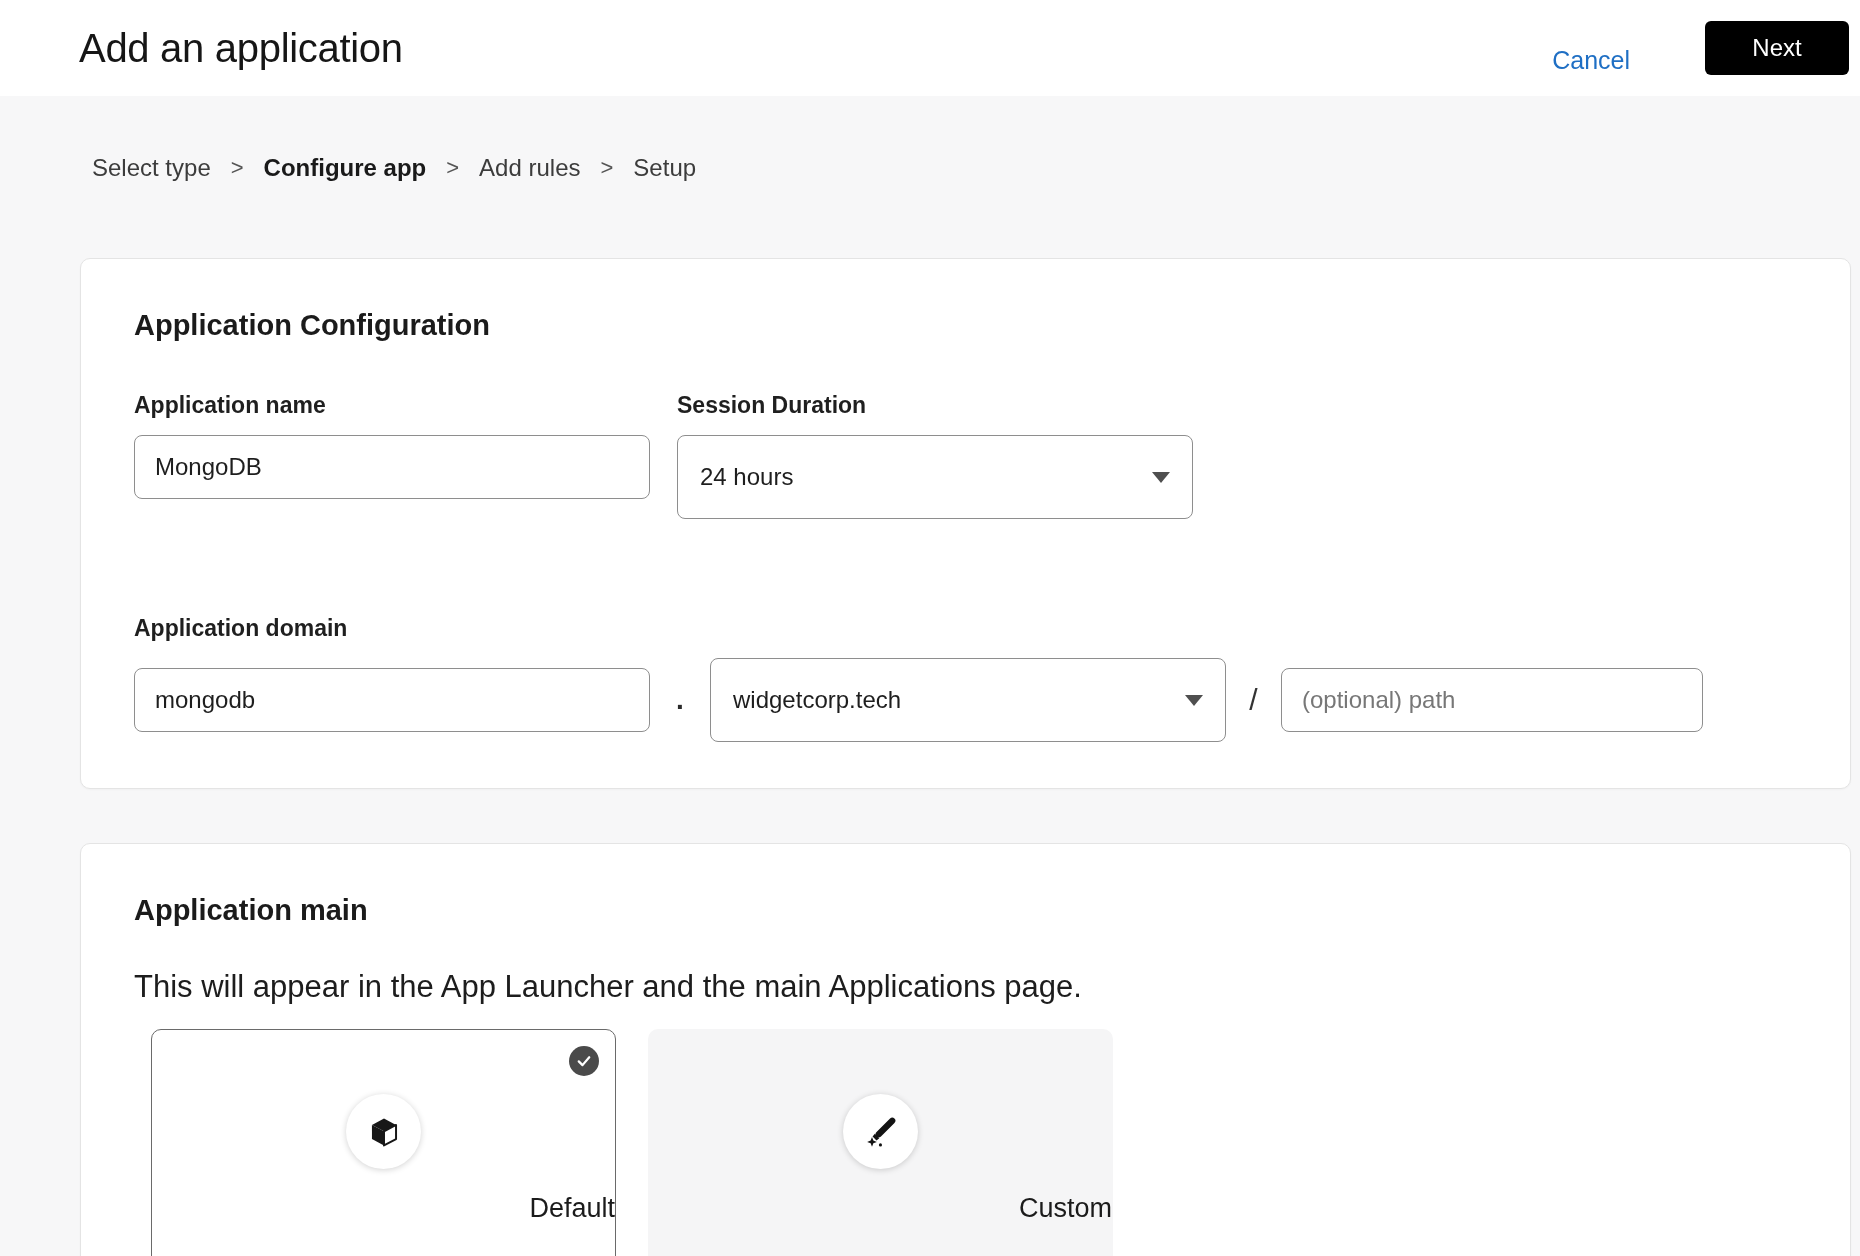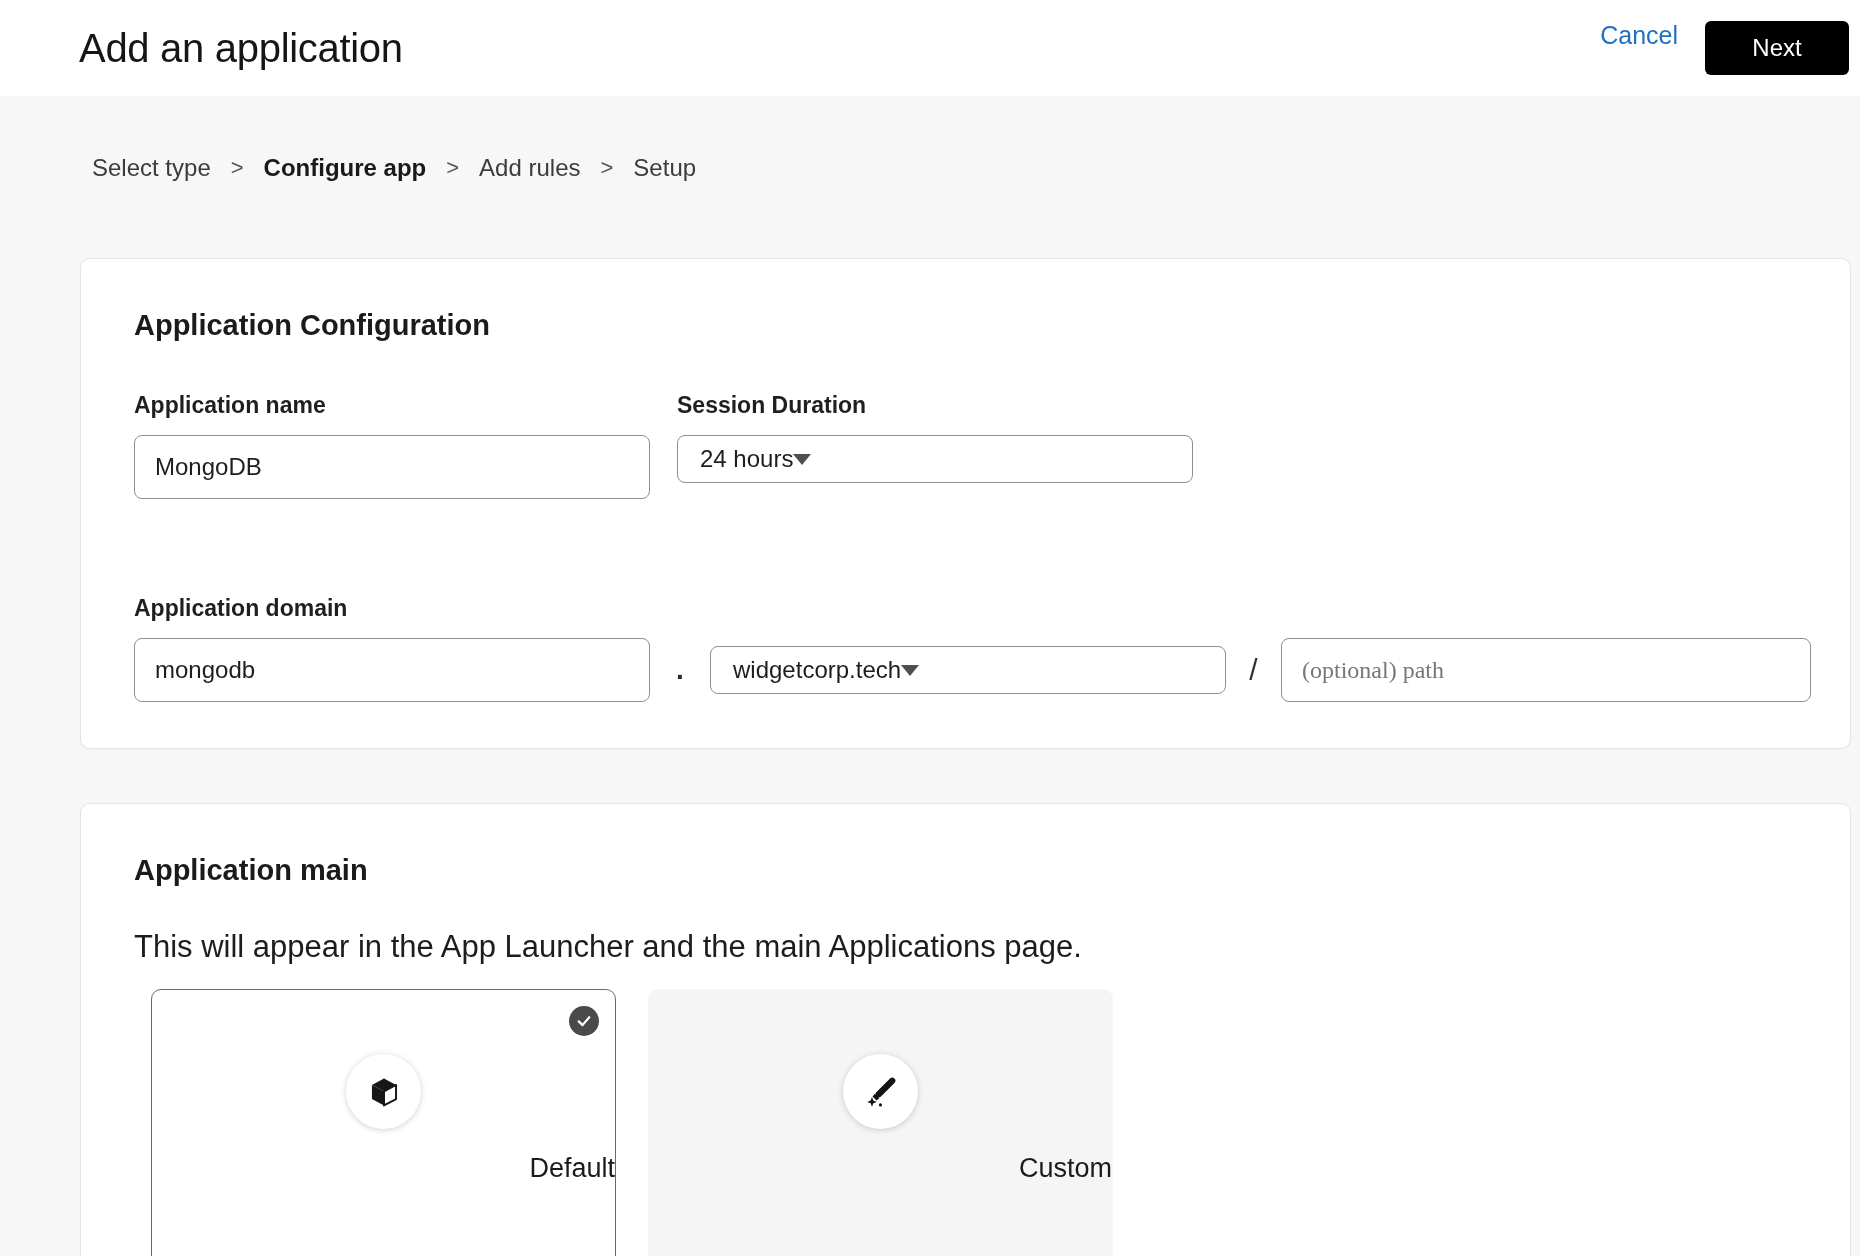--- a/index.html
+++ b/index.html
@@ -20,21 +20,21 @@
     align-items:center;
     justify-content:space-between;
     padding:0 11px 0 79px;
   }
   .page-title {
     font-size:40px;
     font-weight:500;
     letter-spacing:-0.3px;
     color:#161616;
   }
-  .topbar-actions { display:flex; align-items:flex-start; gap:27px;margin-left:30px; }
+  .topbar-actions { display:flex; align-items:flex-end; gap:75px;margin-left:30px; }
   .cancel-link {
     color:#1f6fc4;
     font-size:25px;
     cursor:pointer;
     text-decoration:none;
   }
   .next-btn {
     background:#000000;
     color:#ffffff;
     border:none;
@@ -97,49 +97,49 @@
     font-size:24px;
     font-family:"Liberation Sans", sans-serif;
     color:#1e1e1e;
     padding:0 20px;
     outline:none;
   }
   .text-input::placeholder { color:#777; }
 
   .select-box {
     width:516px;
-    height:48px;
+    height:84px;
     border:1px solid #8e8e8e;
     border-radius:8px;
     background:#fff;
     font-size:24px;
     color:#1e1e1e;
     padding:0 22px;
     display:flex;
     align-items:center;
-    justify-content:flex-start;
+    justify-content:space-between;
     cursor:pointer;
   }
   .caret {
     width:0; height:0;
     border-left:9px solid transparent;
     border-right:9px solid transparent;
     border-top:11px solid #4f4f4f;
   }
 
   .domain-section { margin-top:96px; }
   .domain-row { display:flex; align-items:center; }
   .sep-char {
     width:60px;
     text-align:center;
     color:#2a2a2a;
   }
   .sep-char.dot { font-size:28px; font-weight:700; }
   .sep-char.slash { width:55px; font-size:30px; font-weight:400; color:#333; }
-  .path-input { width:530px;font-family:Liberation Serif, serif; }
+  .path-input { width:422px; }
 
   
   .logo-desc {
     font-size:31px;
     color:#1d1d1d;
     margin:-8px 0 24px 0;
   }
   .tiles { display:flex; gap:32px; padding-left:17px; }
   .tile {
     width:465px;

